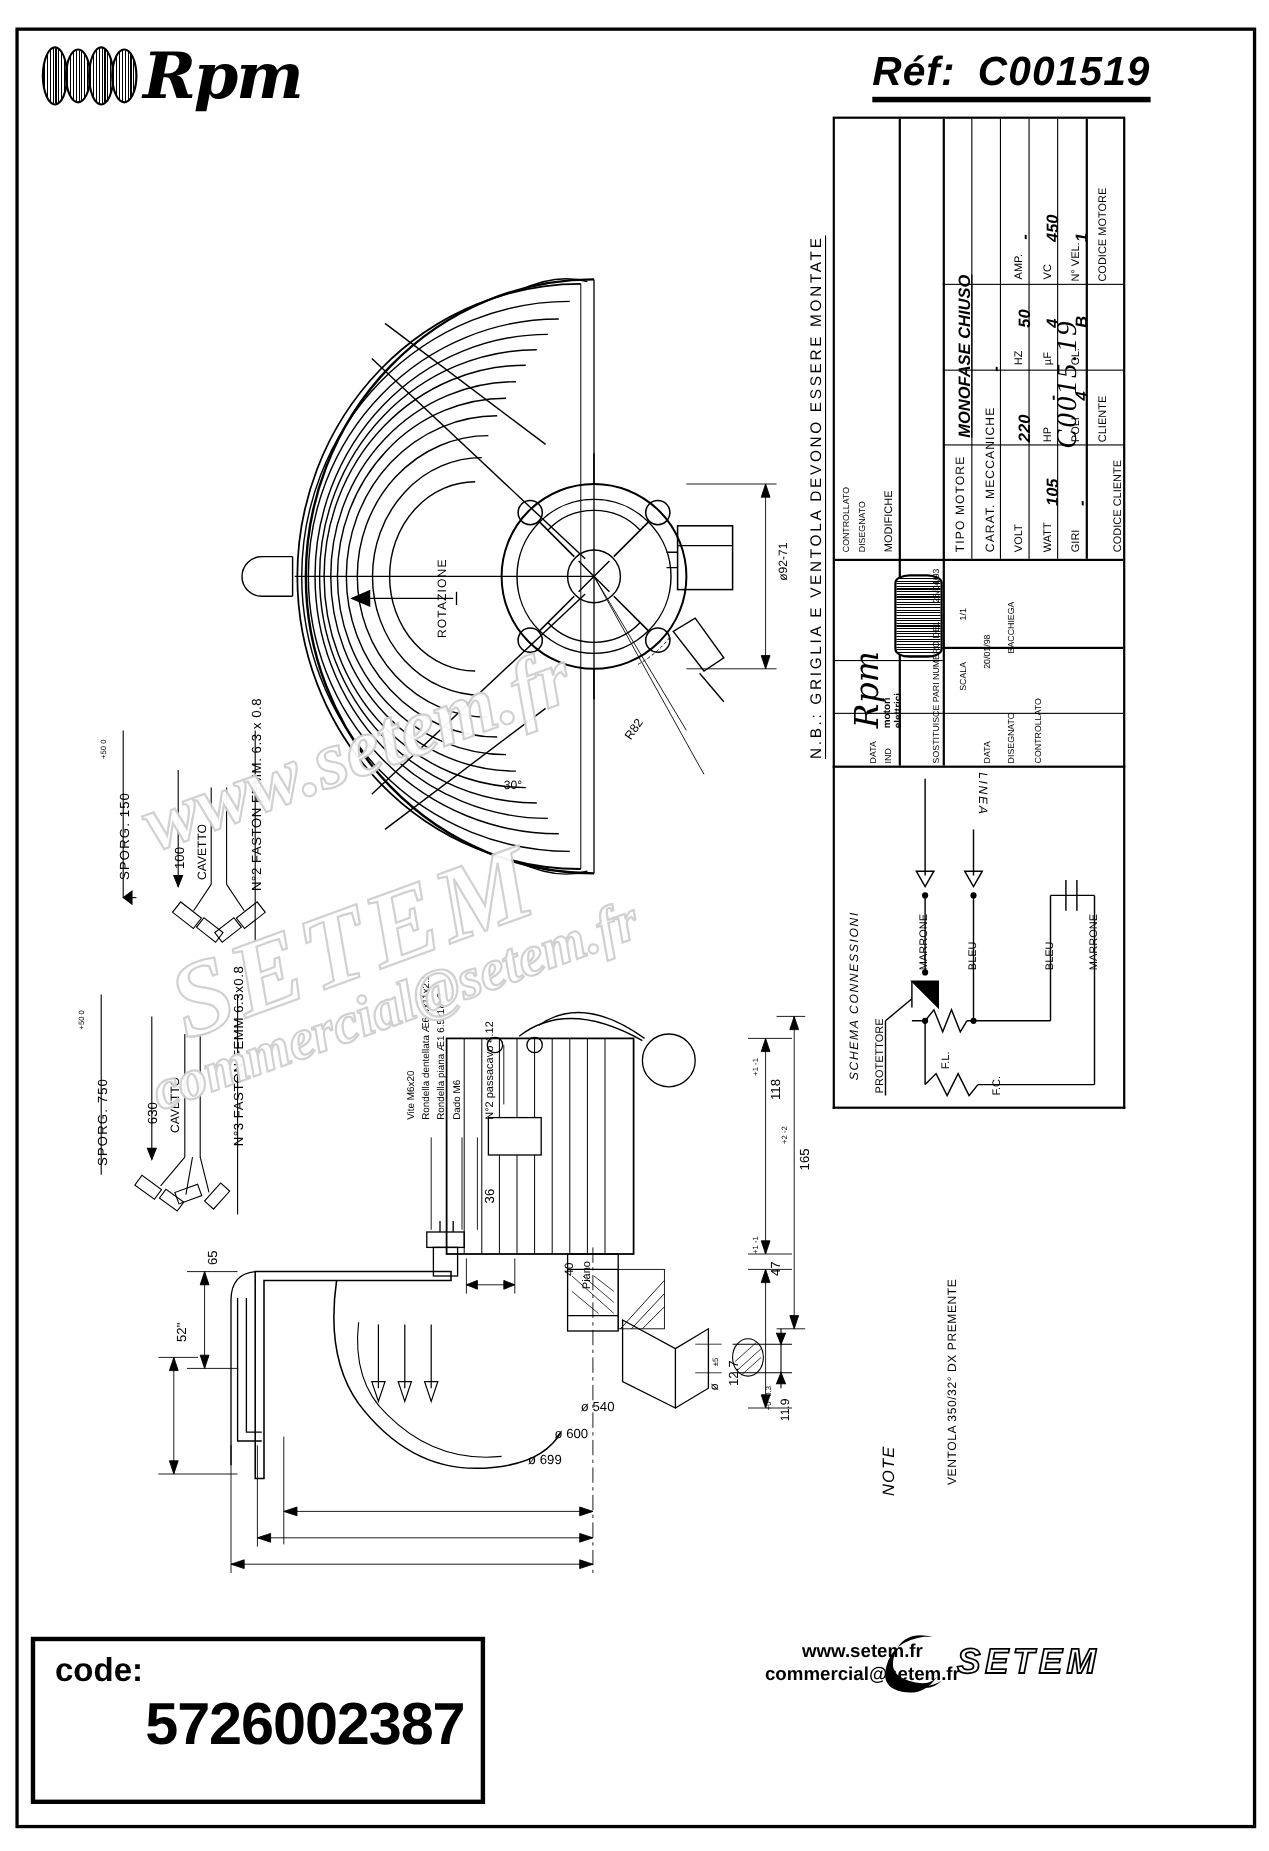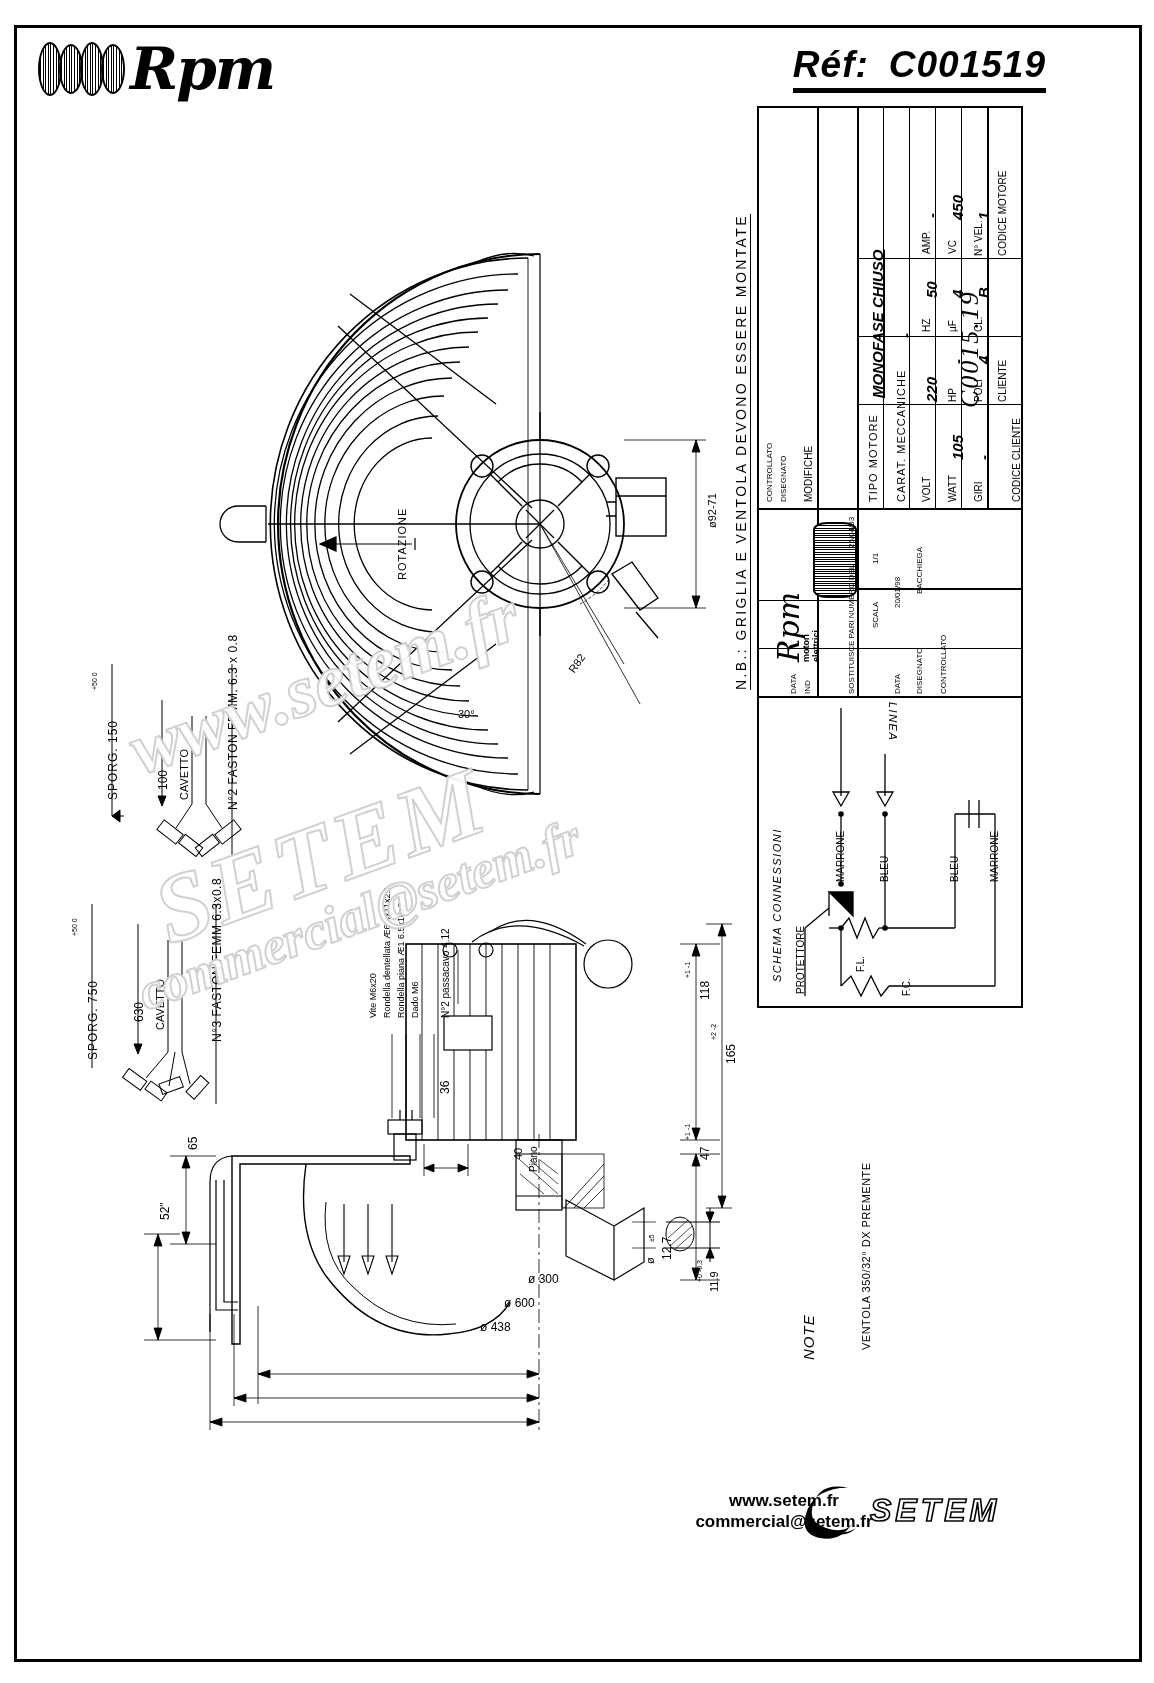--- a/index.html
+++ b/index.html
@@ -424,23 +424,23 @@
   <div class="v" style="left:698px;top:1160px;font-size:12px;">47</div>
   <div class="v" style="left:684px;top:1140px;font-size:7px;line-height:1;">+1 -1</div>
 
   <div class="v" style="left:438px;top:1094px;font-size:12px;">36</div>
   <div class="v" style="left:512px;top:1160px;font-size:11px;">40</div>
   <div class="v" style="left:528px;top:1172px;font-size:10px;">Piano</div>
 
   <div class="v" style="left:186px;top:1150px;font-size:12px;">65</div>
   <div class="v" style="left:158px;top:1220px;font-size:12px;"><span>52</span><span>"</span></div>
 
-  <div class="h" style="left:528px;top:1272px;font-size:12px;">ø 300</div>
+  <div class="h" style="left:528px;top:1272px;font-size:12px;">ø 540</div>
   <div class="h" style="left:504px;top:1296px;font-size:12px;">ø 600</div>
-  <div class="h" style="left:480px;top:1320px;font-size:12px;">ø 438</div>
+  <div class="h" style="left:480px;top:1320px;font-size:12px;">ø 699</div>
 
   <div class="v" style="left:660px;top:1260px;font-size:12px;">12.7</div>
   <div class="v" style="left:648px;top:1242px;font-size:7px;">±5</div>
   <div class="v" style="left:644px;top:1264px;font-size:11px;">ø</div>
   <div class="v" style="left:708px;top:1292px;font-size:11px;">11.9</div>
   <div class="v" style="left:696px;top:1282px;font-size:7px;">+0 -0.3</div>
 
   <div class="v" id="nb-note">N.B.: GRIGLIA E VENTOLA DEVONO ESSERE MONTATE</div>
 
   <div id="titleblock">
@@ -582,20 +582,24 @@
   <div class="v" style="left:800px;top:1360px;font-size:15px;font-style:italic;letter-spacing:1px;">NOTE</div>
   <div class="v" style="left:860px;top:1350px;font-size:11px;letter-spacing:.5px;">VENTOLA  350/32° DX PREMENTE</div>
 
   <div id="wm">
     <div class="wmt" id="wm1">www.setem.fr</div>
     <div class="wmt" id="wm2">SETEM</div>
     <div class="wmt" id="wm3">commercial@setem.fr</div>
   </div>
 
   <div id="bottom-strip">
+    <div id="code-box">
+      <div id="code-label">code:</div>
+      <div id="code-value">5726002387</div>
+    </div>
     <div id="setem-info">
       <div id="setem-web">
         <div>www.setem.fr</div>
         <div>commercial@setem.fr</div>
       </div>
     </div>
     <div id="setem-logo">
       <svg id="setem-s" viewBox="0 0 62 60">
         <path d="M44 6 q -26 -6 -34 14 q -8 20 12 26 q 18 6 26 -4 q -12 18 -32 14 q -20 -4 -14 -24 q 6 -22 34 -26 z" fill="#000" stroke="none"></path>
         <path d="M18 44 q 18 12 34 2 q -14 14 -34 -2 z" fill="#000" stroke="none"></path>

